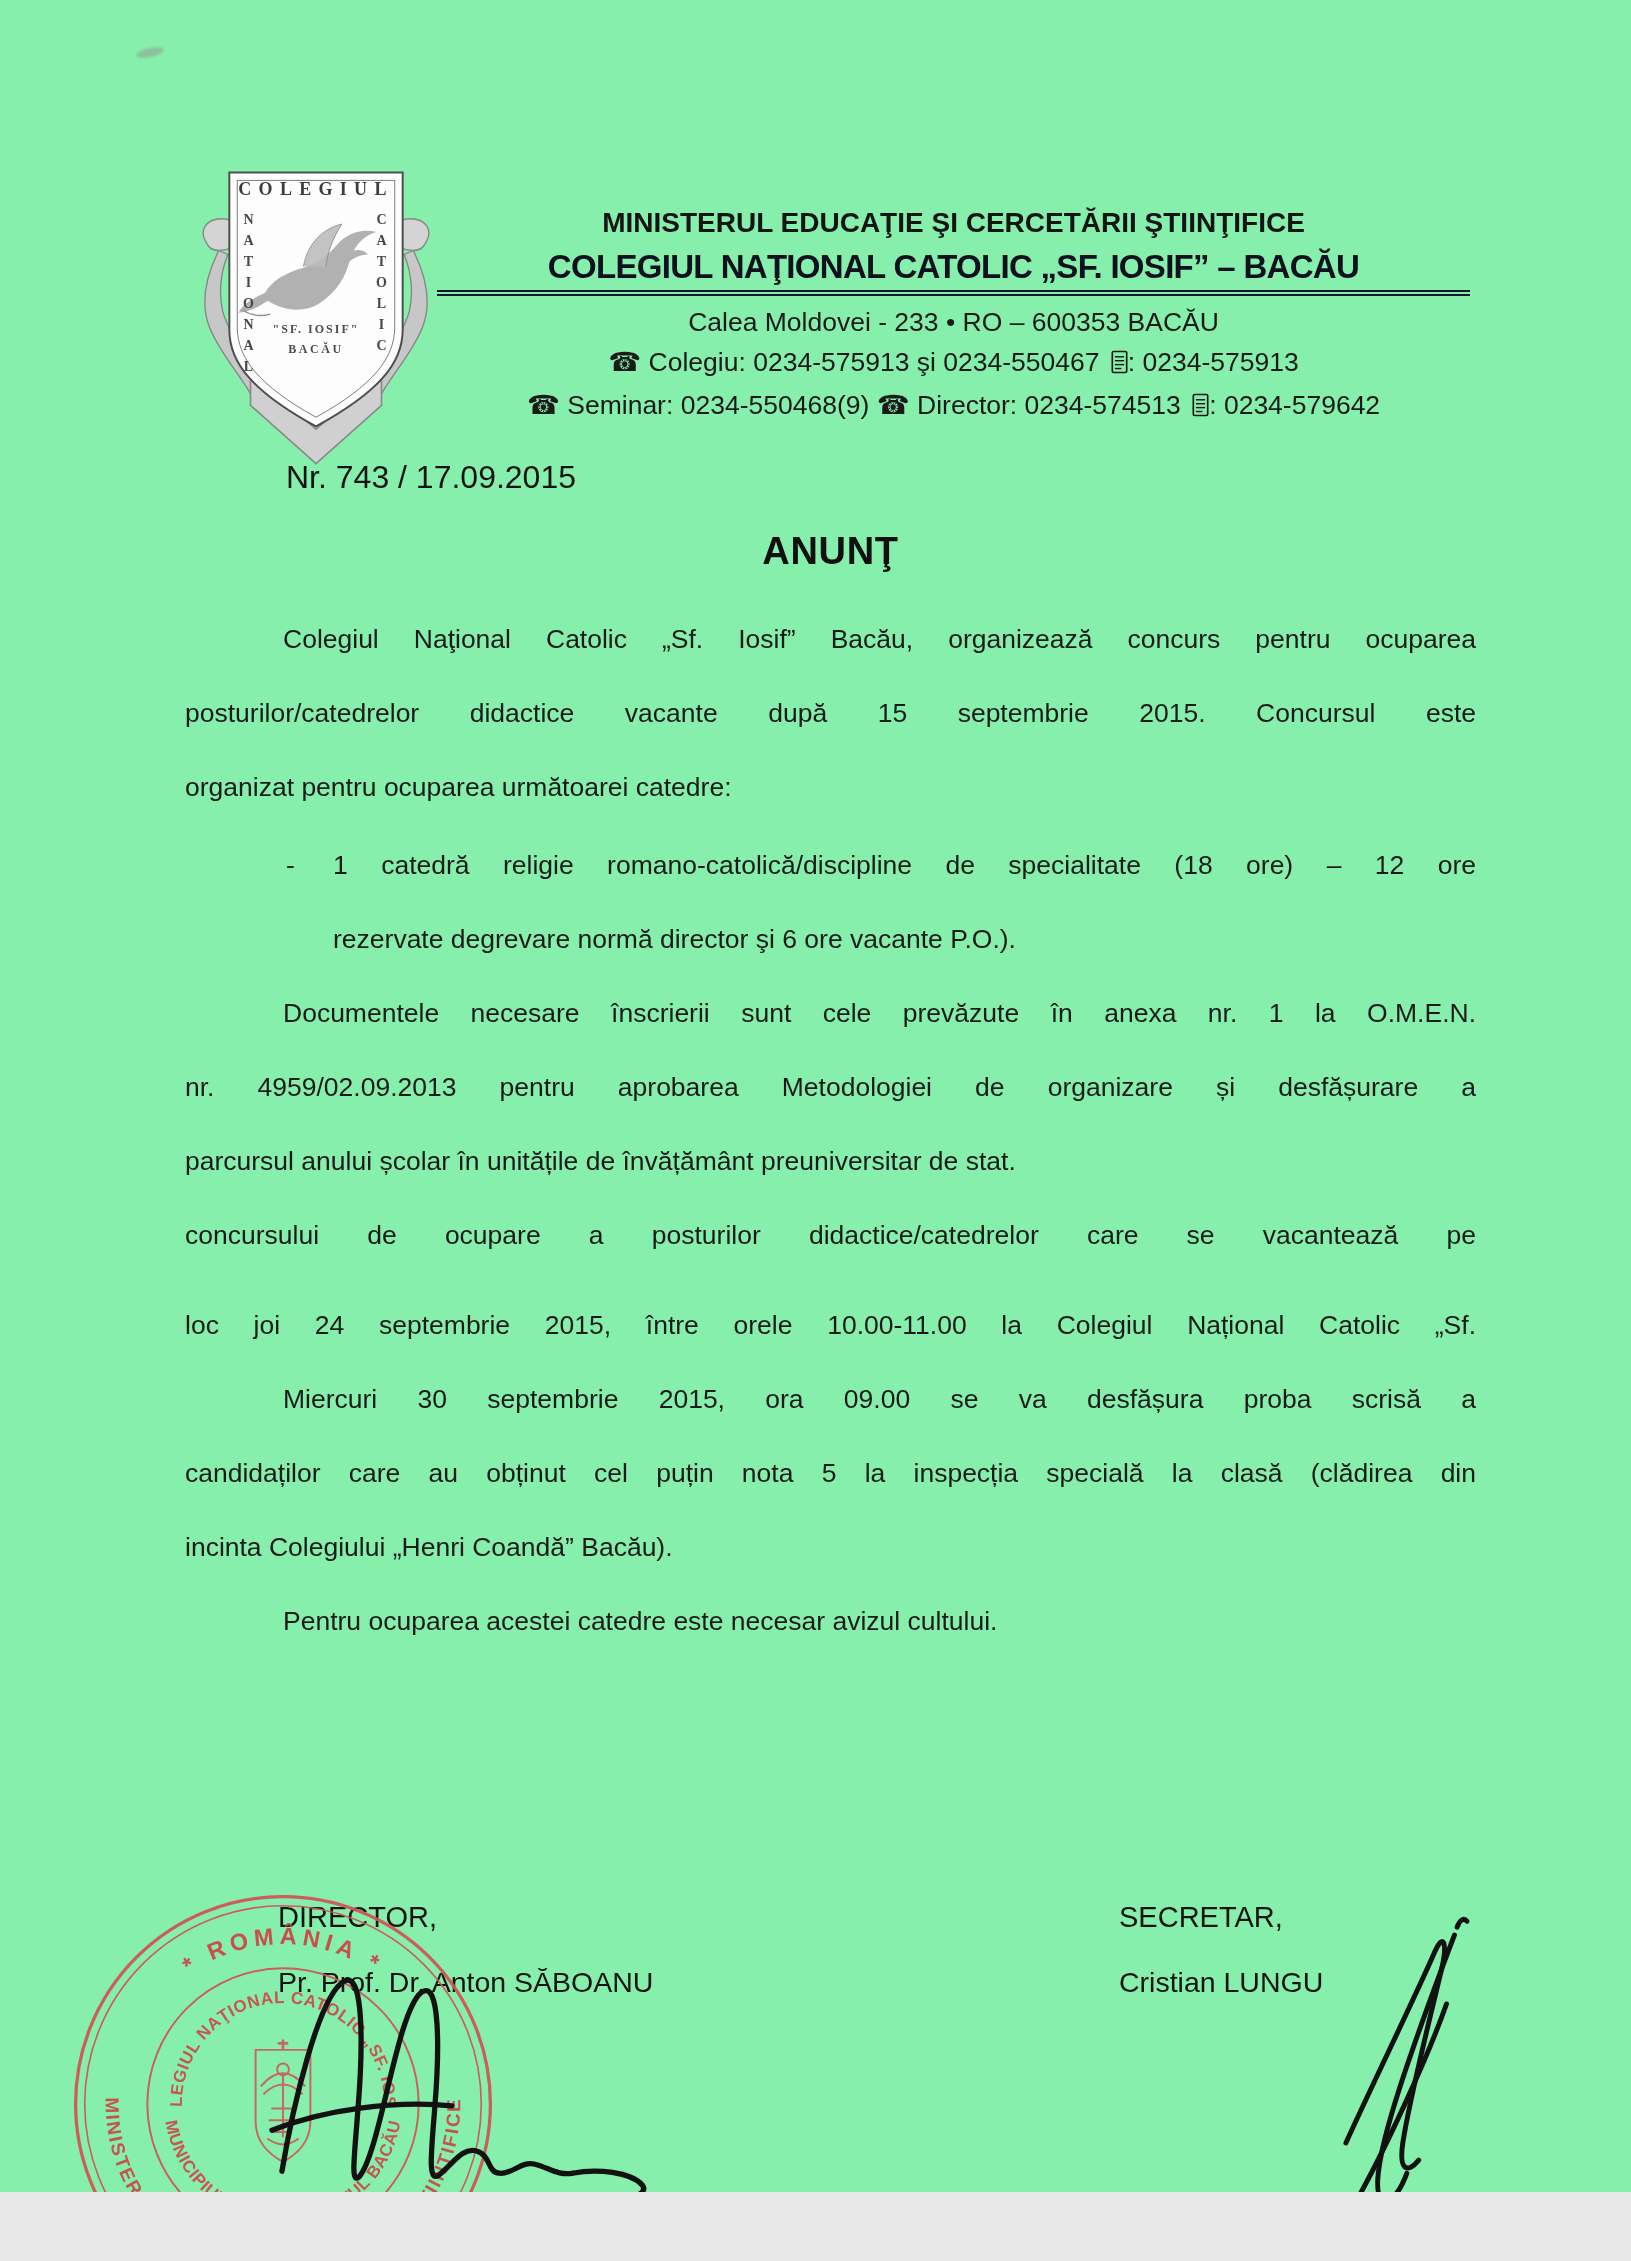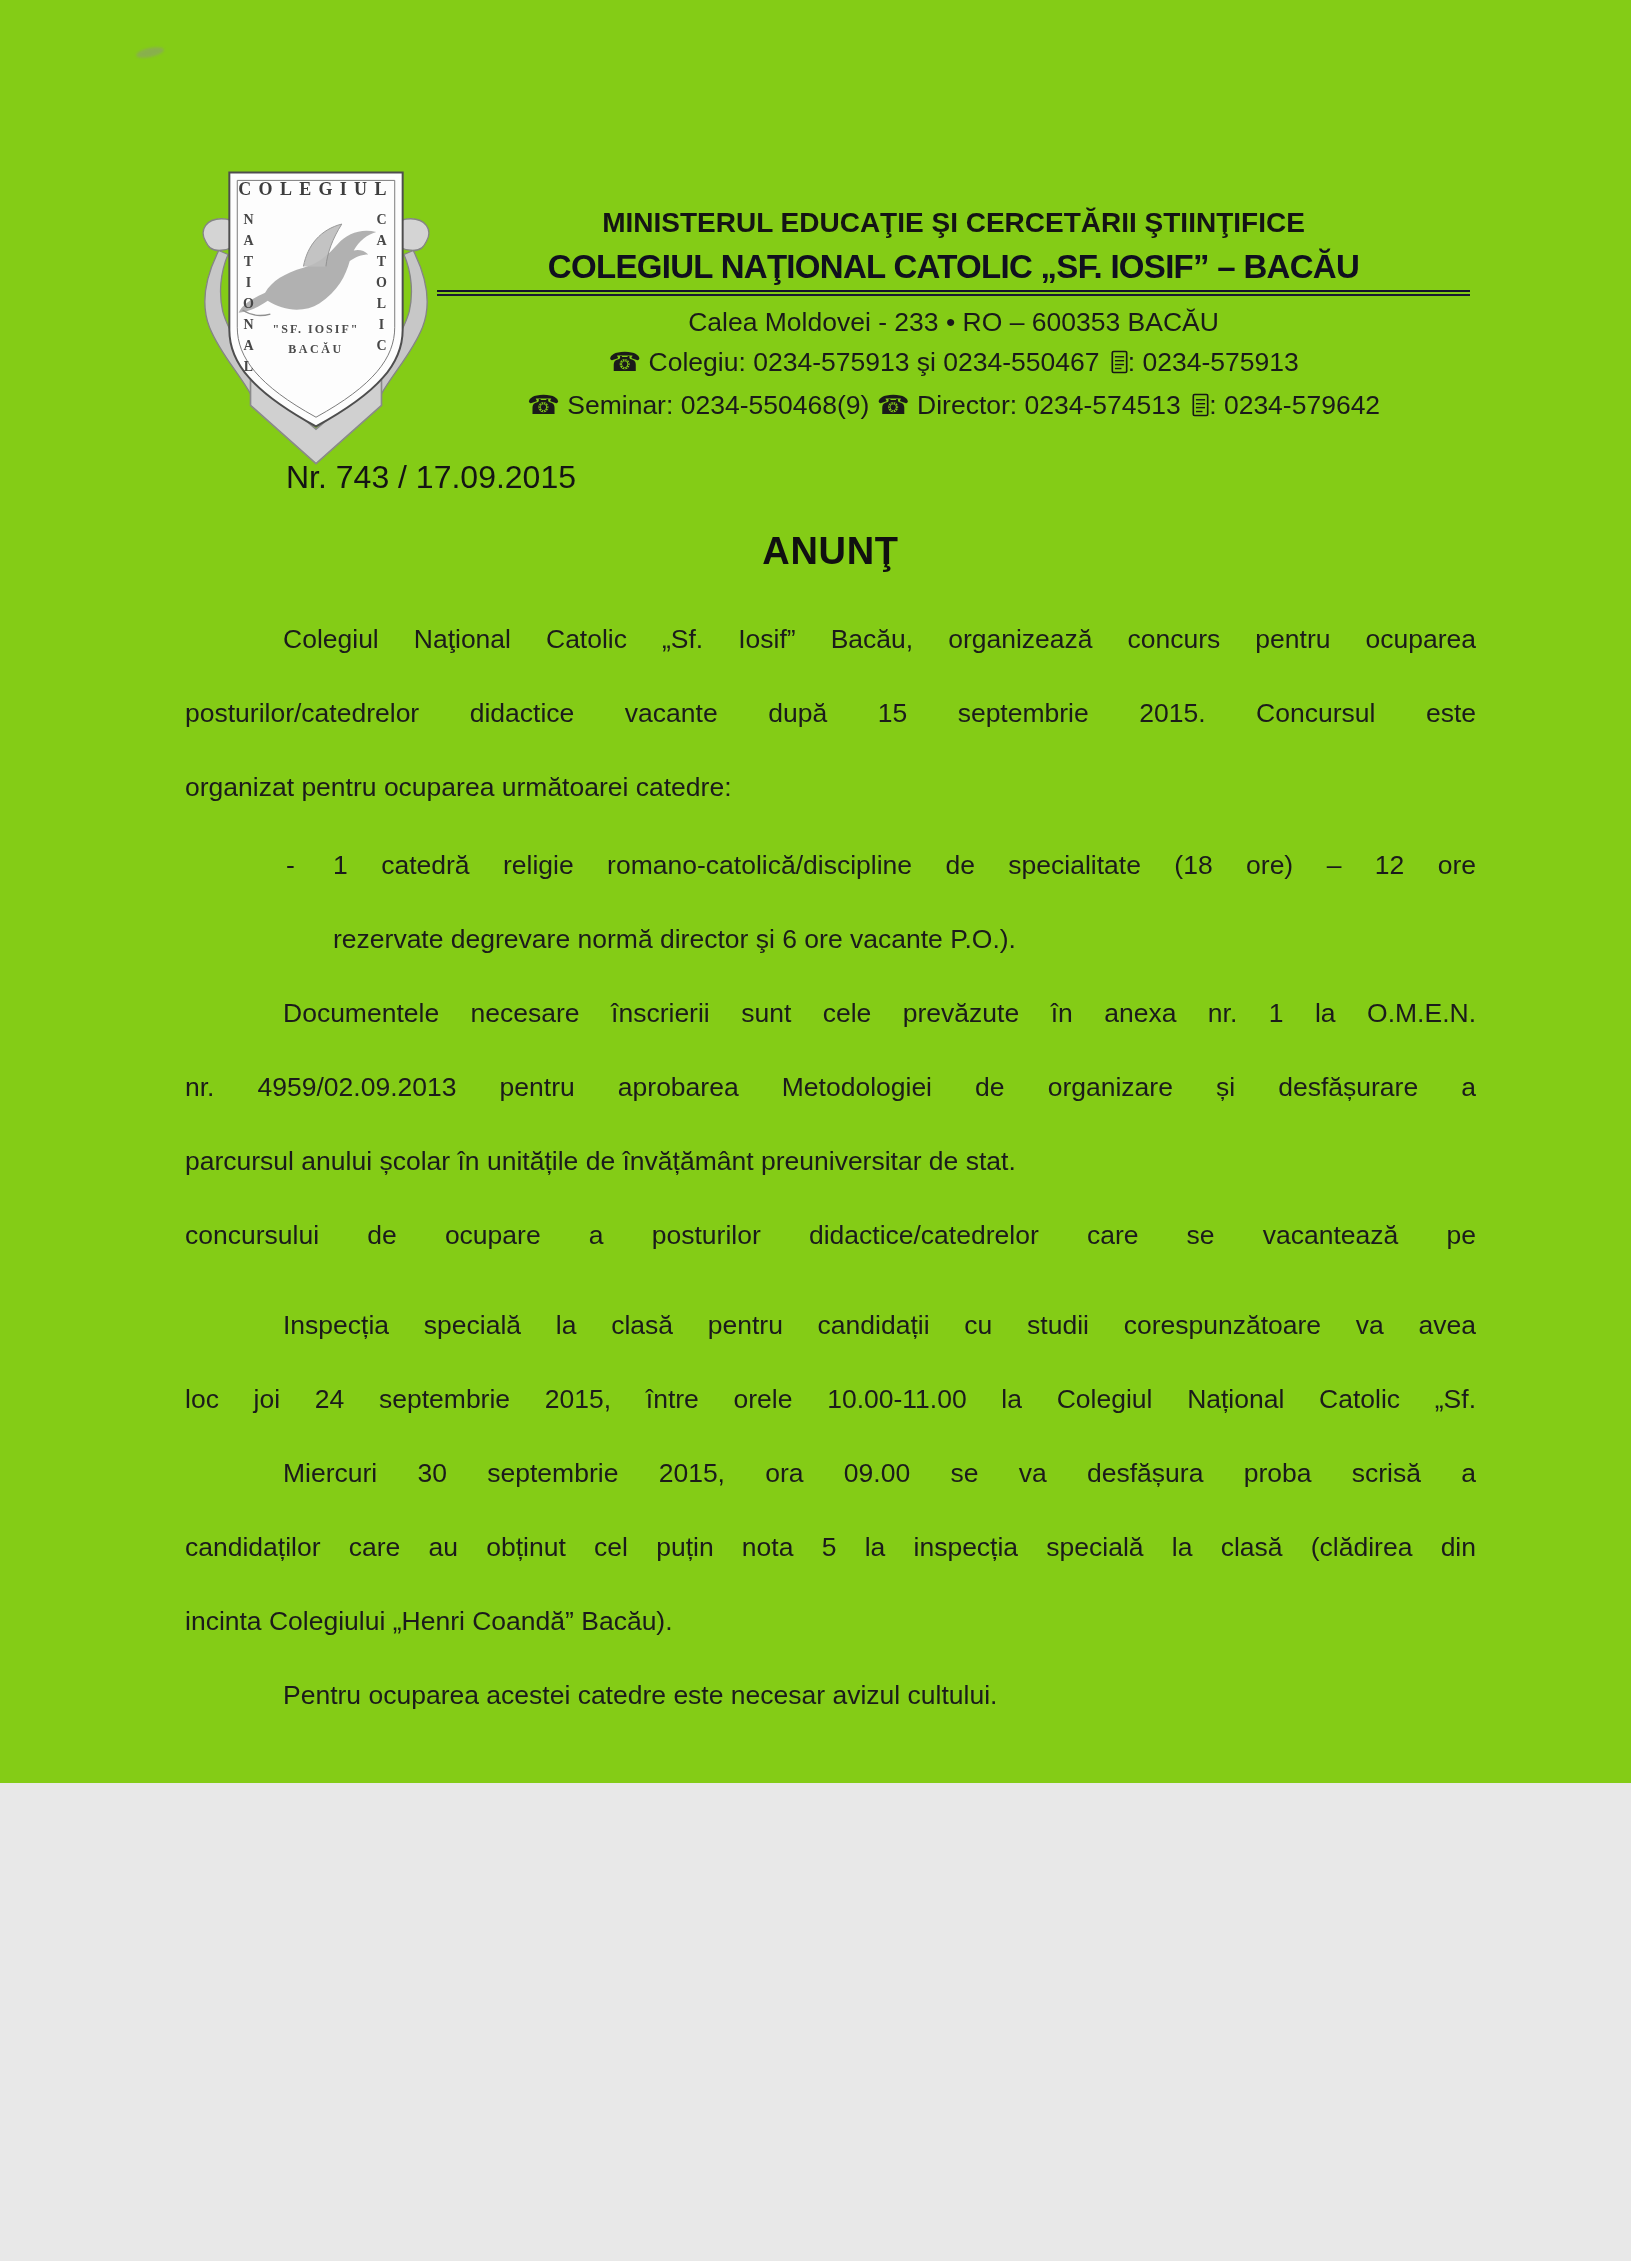--- a/index.html
+++ b/index.html
@@ -1,17 +1,17 @@
 <!DOCTYPE html>
 <html style="font-size:10.6px"><head>
 <meta charset="utf-8">
 <style>
   html,body{margin:0;padding:0;background:#e8e8e8;}
   .page{
-    position:relative; width:1631px; height:1783px; background:#84cc16;
+    position:relative; width:1631px; height:2192px; background:#86efac;
     overflow:hidden; font-family:"Liberation Sans","DejaVu Sans",sans-serif;
     color:#161616;
   }
   
   .smudge{position:absolute; background:#8f8f8f; border-radius:50%; opacity:.45; filter:blur(1.3px);}
   
   .logo{position:absolute; left:187px; top:163px; width:258px; height:308px;}
   .logo svg{position:absolute; left:0; top:0;}
   .logo .l-top{position:absolute; left:0; top:16px; width:100%; text-align:center;
     font-family:"Liberation Serif","DejaVu Serif",serif; font-weight:bold; font-size:18px;
@@ -145,21 +145,20 @@
       <div class="line jline bullet-line">1 catedră religie romano-catolică/discipline de specialitate (18 ore) – 12 ore</div>
       <div class="line bullet-line">rezervate degrevare normă director şi 6 ore vacante P.O.).</div>
     </div>
     <div>
       <div class="line jline indent">Documentele necesare înscrierii sunt cele prevăzute în anexa nr. 1 la O.M.E.N.</div>
       <div class="line jline">nr. 4959/02.09.2013 pentru aprobarea Metodologiei de organizare și desfășurare a</div>
       <div class="line">parcursul anului școlar în unitățile de învățământ preuniversitar de stat.</div>
       <div class="line jline">concursului de ocupare a posturilor didactice/catedrelor care se vacantează pe</div>
     </div>
     <div class="gap-before">
-      <div class="line jline indent">Inspecția specială la clasă pentru candidații cu studii corespunzătoare  va avea</div>
       <div class="line jline">loc  joi 24 septembrie 2015, între orele 10.00-11.00 la Colegiul Național Catolic „Sf.</div>
     </div>
     <div>
       <div class="line jline indent">Miercuri 30 septembrie 2015, ora 09.00 se va desfășura proba scrisă a</div>
       <div class="line jline">candidaților care au obținut cel puțin nota 5 la inspecția specială la clasă (clădirea  din</div>
       <div class="line">incinta Colegiului „Henri Coandă” Bacău).</div>
     </div>
     <div>
       <div class="line indent">Pentru ocuparea acestei catedre este necesar avizul cultului.</div>
     </div>

